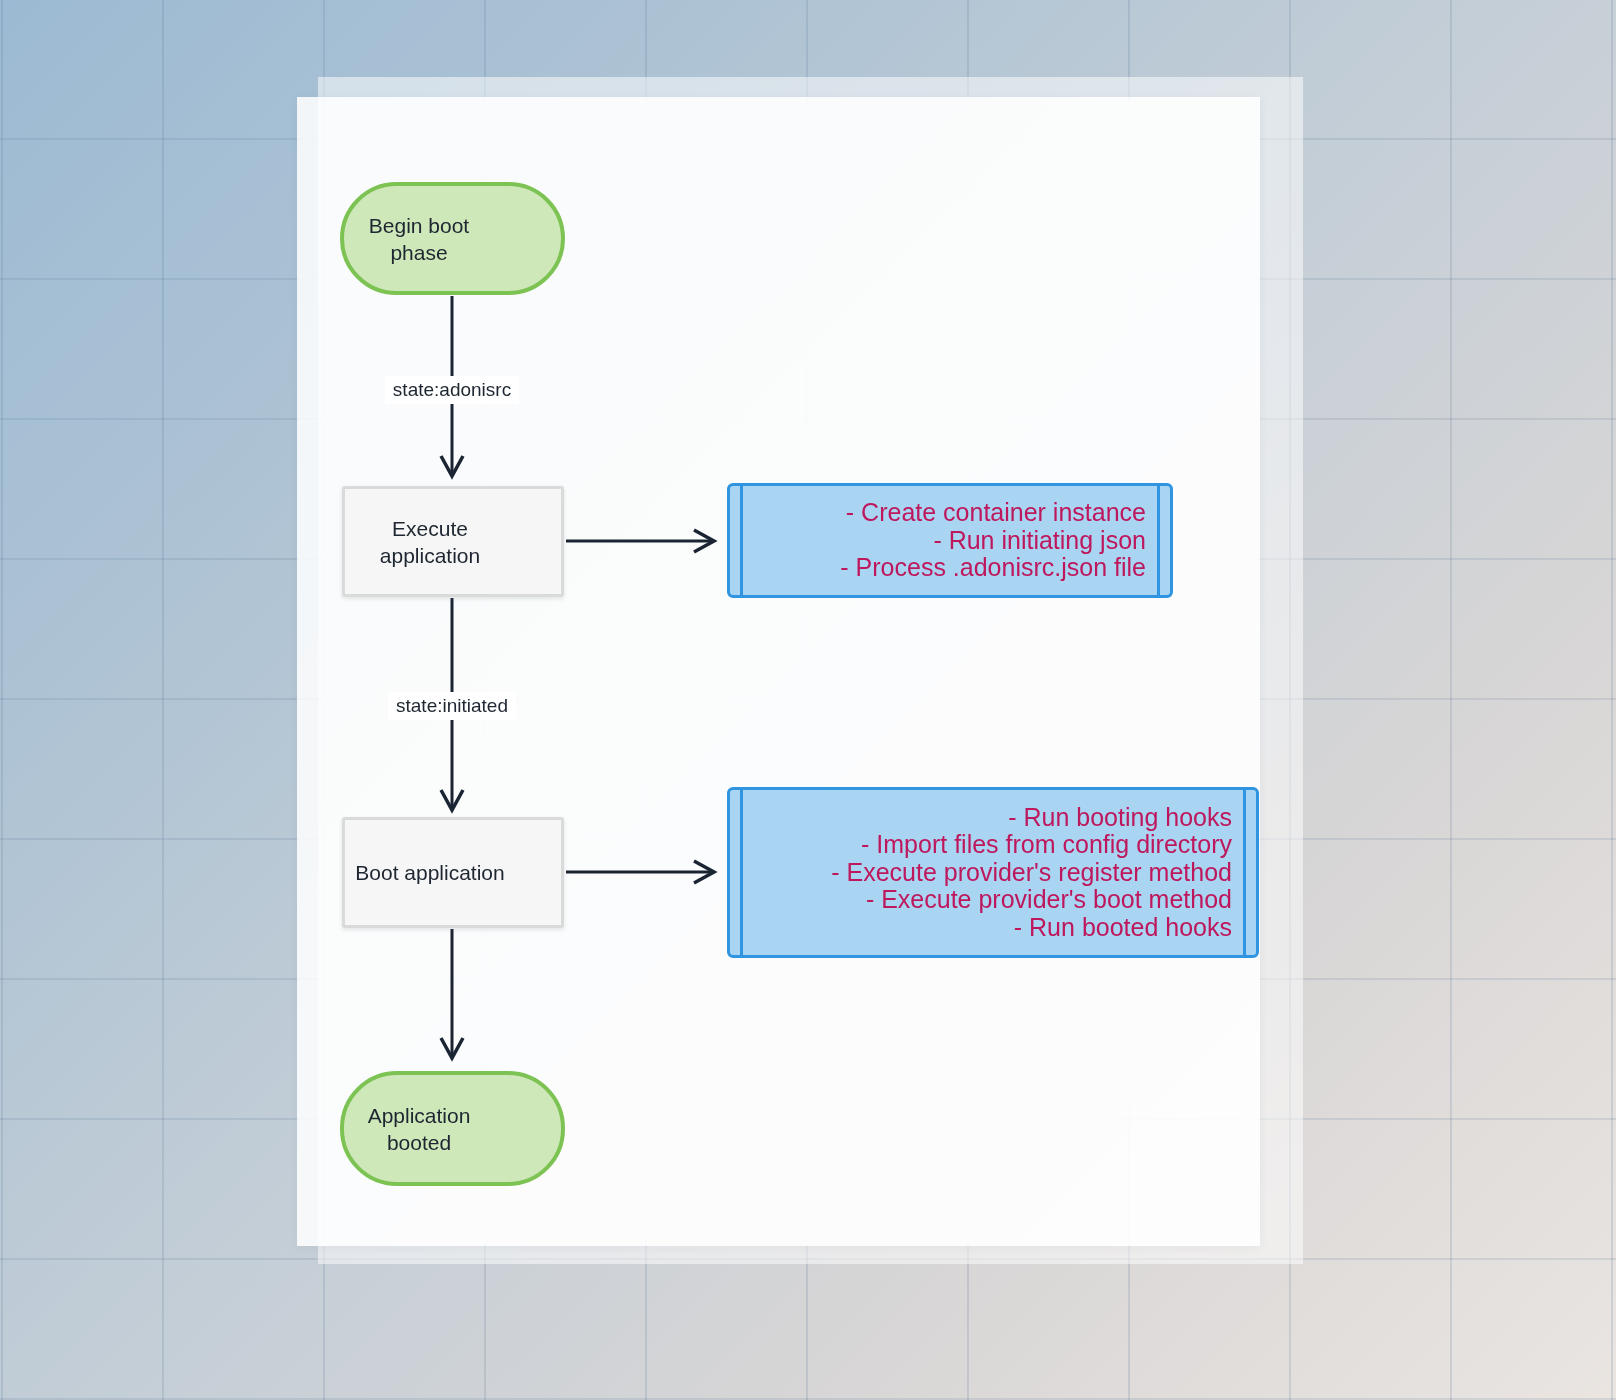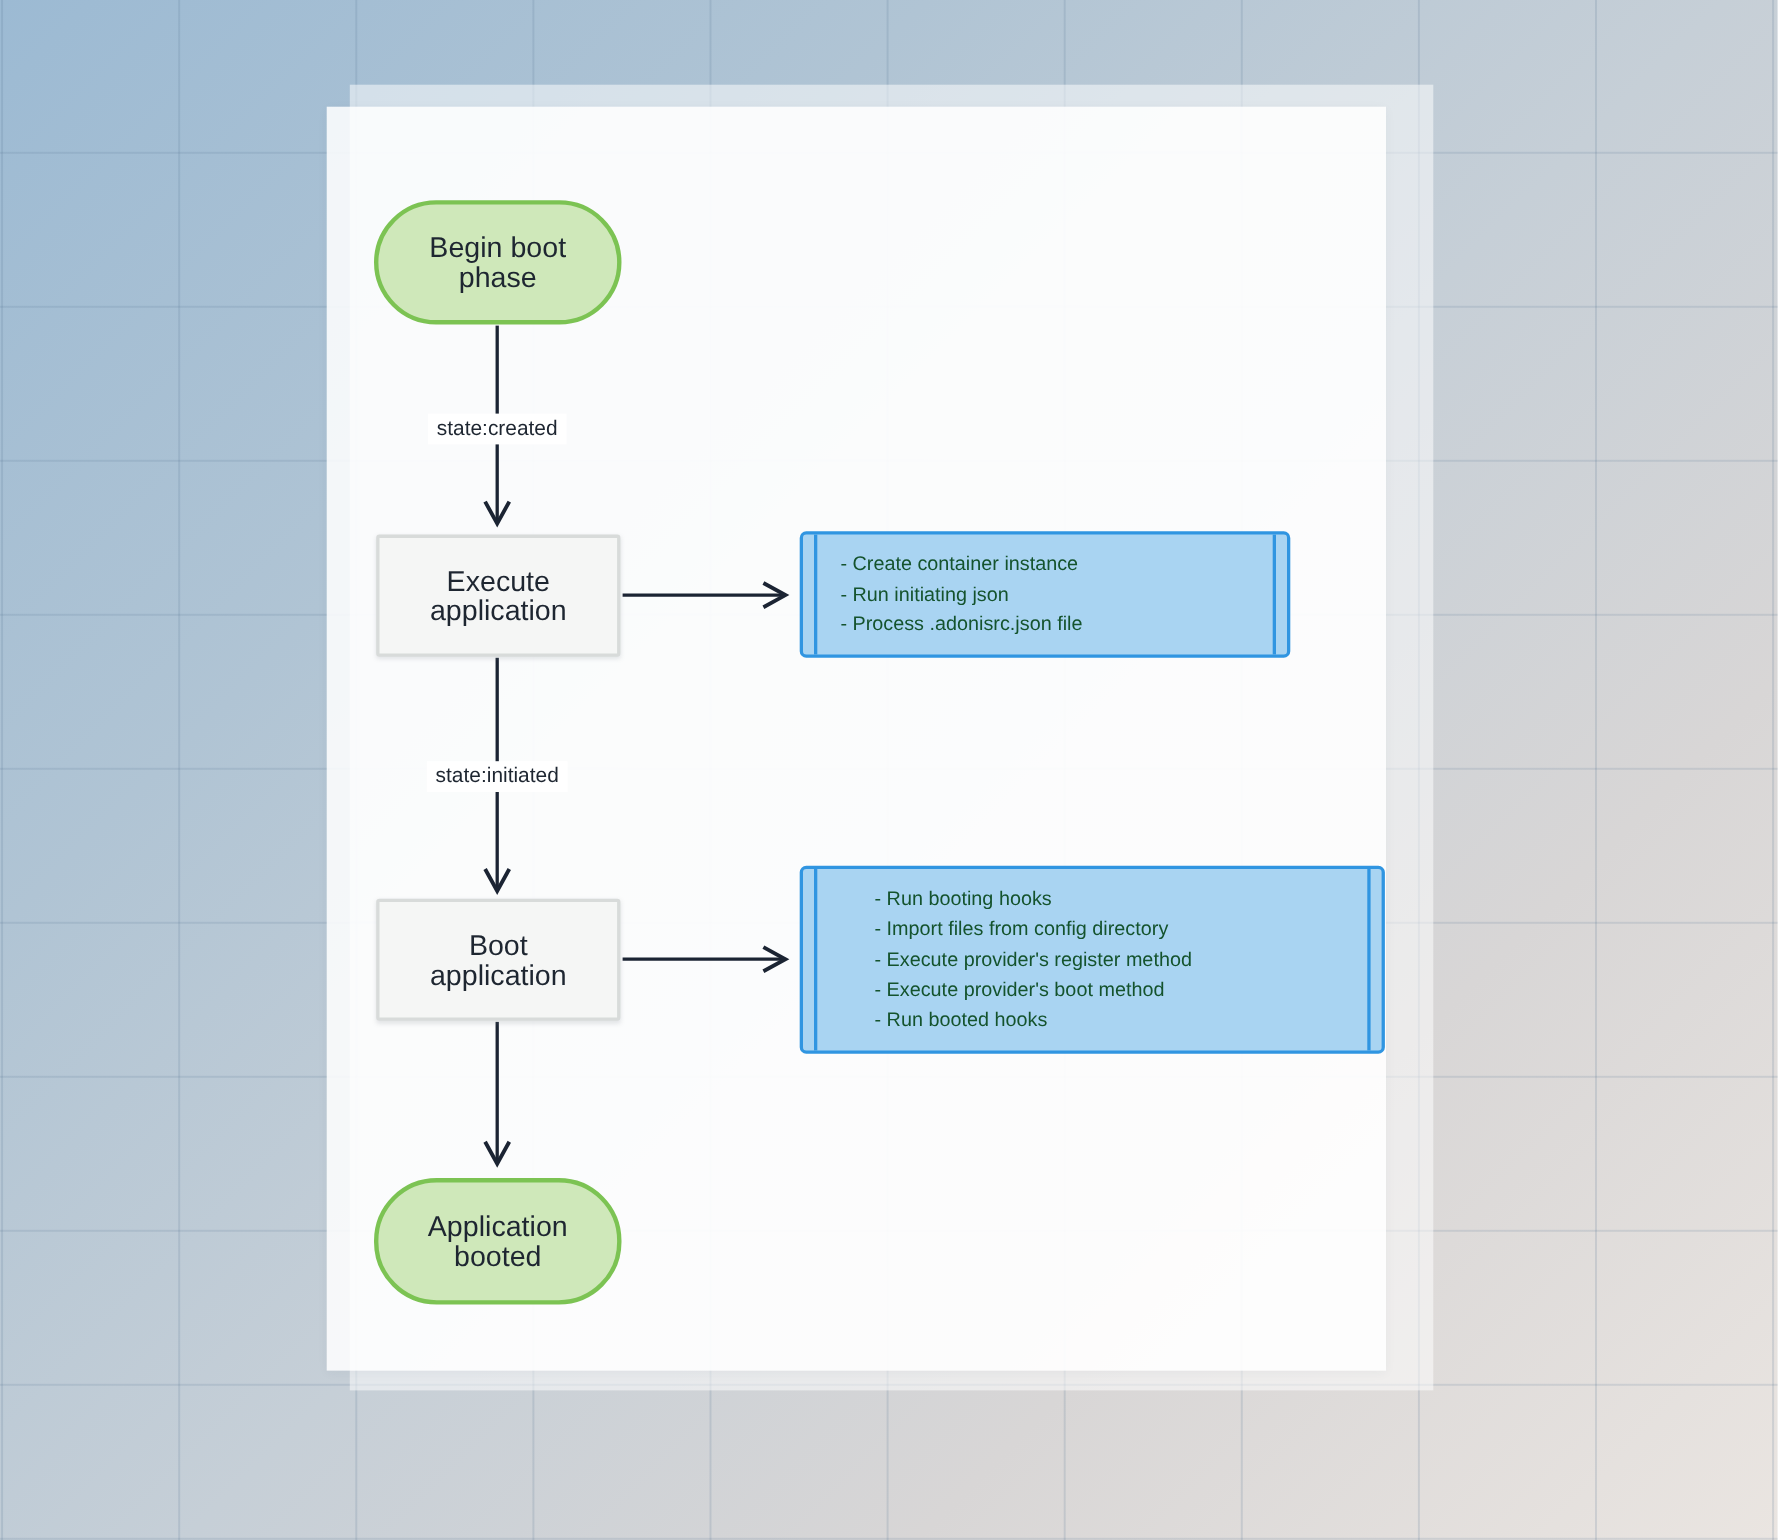--- a/index.html
+++ b/index.html
@@ -19,35 +19,35 @@
   .back-card {
     position: absolute; left: 318px; top: 77px; width: 985px; height: 1187px;
     background: rgba(255,255,255,0.52);
   }
   .front-card {
     position: absolute; left: 297px; top: 97px; width: 963px; height: 1149px;
     background: rgba(255,255,255,0.86);
     box-shadow: 0 2px 10px rgba(30,50,70,0.05);
   }
   .arrows { position: absolute; left: 0; top: 0; pointer-events: none; }
-  .node { position: absolute; display: flex; align-items: center; justify-content: center;
-          text-align: center; color: #1e2631; font-size: 26px; line-height: 27px; }
+  .node { position: absolute; display: flex; align-items: center; 
+          text-align: center; color: #1e2631; font-size: 21px; line-height: 27px; }
   .stadium {
     background: #cfe8ba; border: 4px solid #7cc353; border-radius: 57px;
   }
   .stadium .lbl { width: 150px; }
   .process {
     background: #f5f6f5; border: 3px solid #d8dbda; border-radius: 3px;
     box-shadow: 0 2px 4px rgba(120,130,140,0.18);
   }
   .process .lbl { width: 170px; }
   .subroutine {
     position: absolute; background: #a9d4f2; border: 3px solid #3095e1; border-radius: 6px;
     display: flex; flex-direction: column; justify-content: center;
-    color: #14532d; font-size: 18px; line-height: 27.5px;
+    color: #be185d; font-size: 25px; line-height: 27.5px; text-align: right;
   }
   .subroutine::before, .subroutine::after {
     content: ""; position: absolute; top: 0; bottom: 0; width: 3px; background: #3095e1;
   }
   .subroutine::before { left: 10px; }
   .subroutine::after  { right: 10px; }
   .subroutine .items { padding-left: 34px; padding-right: 24px; }
   .edge-label {
     position: absolute; transform: translate(-50%, -50%);
     background: #ffffff; color: #1e2631; font-size: 19px;
@@ -80,21 +80,21 @@
     <path d="M566 872 H712"></path>
     <path d="M694 861 L714 872 L694 883" stroke-width="3.5"></path>
     <path d="M452 929 V1056"></path>
     <path d="M441 1038 L452 1058 L463 1038" stroke-width="3.5"></path>
   </svg>
 
   <div class="node stadium n-begin">
     <div class="lbl">Begin boot phase</div>
   </div>
 
-  <div class="edge-label l-created">state:created</div>
+  <div class="edge-label l-created">state:adonisrc</div>
 
   <div class="node process n-initiate">
     <div class="lbl">Execute application</div>
   </div>
 
   <div class="subroutine s-sub1">
     <div class="items">
       <div>- Create container instance</div>
       <div>- Run initiating json</div>
       <div>- Process .adonisrc.json file</div>

